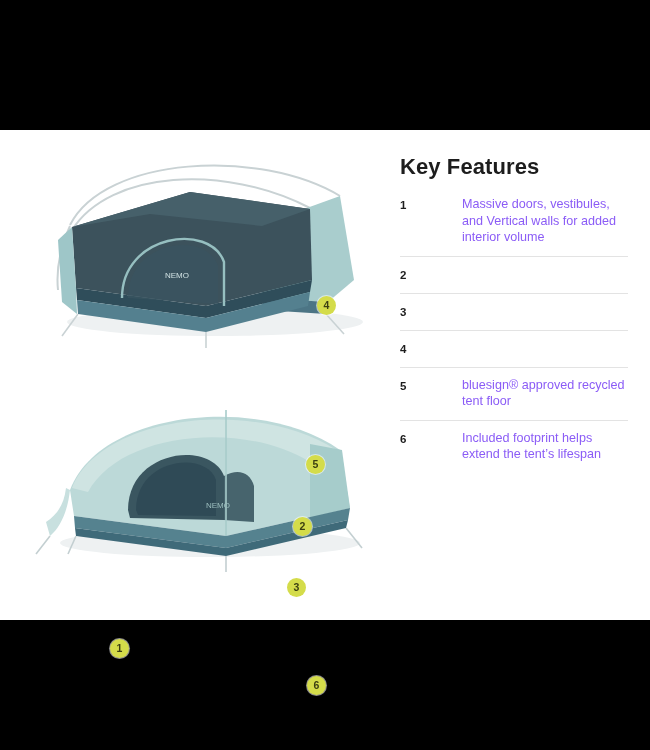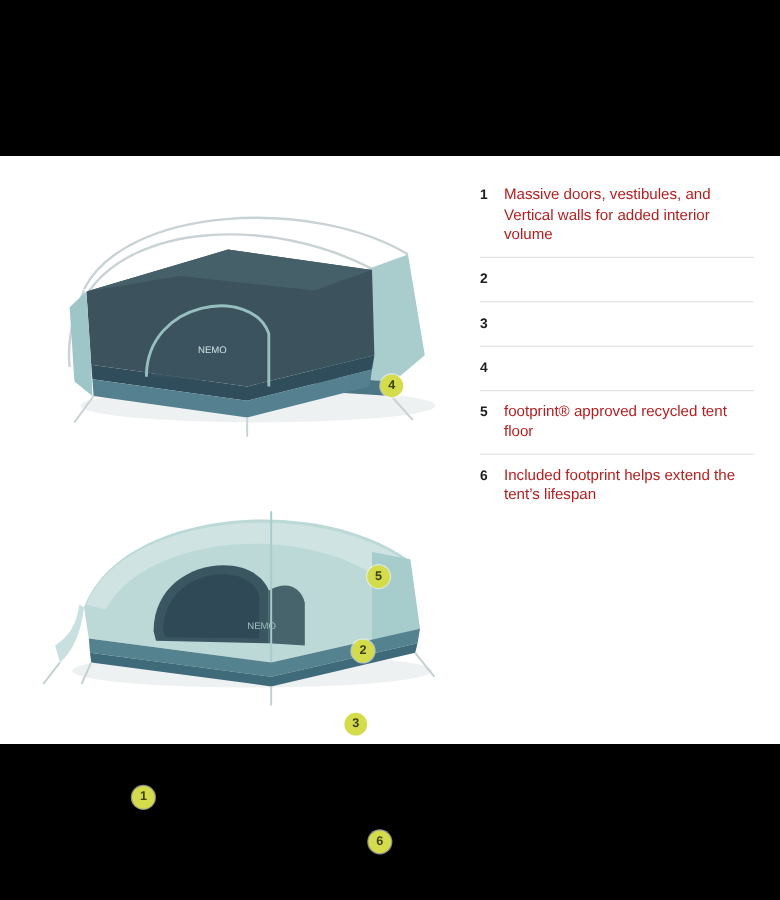--- a/index.html
+++ b/index.html
@@ -66,28 +66,29 @@
     flex: 0 0 20px;
     font-size: 11.5px;
     font-weight: bold;
     color: #1d1d1d;
     line-height: 16px;
     padding-top: 1px;
   }
   .feature-text {
     font-size: 12.6px;
     line-height: 16.5px;
-    color: #b91c1c;
+    color: #8b5cf6;
+    margin-left: 42px;
   }
 
   
   .illus {
     position: absolute;
     left: 10px;
-    top: 16px;
+    top: 0;
     width: 390px;
     height: 490px;
   }
   .illus svg { display: block; }
 
   .callout {
     position: absolute;
     width: 19px;
     height: 19px;
     border-radius: 50%;
@@ -177,41 +178,42 @@
         <div class="callout" style="left:307px;top:166px">4</div>
         <div class="callout" style="left:296px;top:325px">5</div>
 
         <div class="callout" style="left:283px;top:387px">2</div>
         <div class="callout" style="left:277px;top:448px">3</div>
         <div class="callout" style="left:100px;top:509px">1</div>
         <div class="callout" style="left:297px;top:546px">6</div>
       </div>
 
       <div class="features">
+        <div class="features-title">Key Features</div>
 
         <div class="feature-row first">
           <div class="feature-num">1</div>
           <div class="feature-text">Massive doors, vestibules, and Vertical walls for added interior volume</div>
         </div>
 
         <div class="feature-row">
           <div class="feature-num">2</div>
         </div>
 
         <div class="feature-row">
           <div class="feature-num">3</div>
         </div>
 
         <div class="feature-row">
           <div class="feature-num">4</div>
         </div>
 
         <div class="feature-row">
           <div class="feature-num">5</div>
-          <div class="feature-text">footprint® approved recycled tent floor</div>
+          <div class="feature-text">bluesign® approved recycled tent floor</div>
         </div>
 
         <div class="feature-row">
           <div class="feature-num">6</div>
           <div class="feature-text">Included footprint helps extend the tent’s lifespan</div>
         </div>
       </div>
 
     </div>
   </div>

